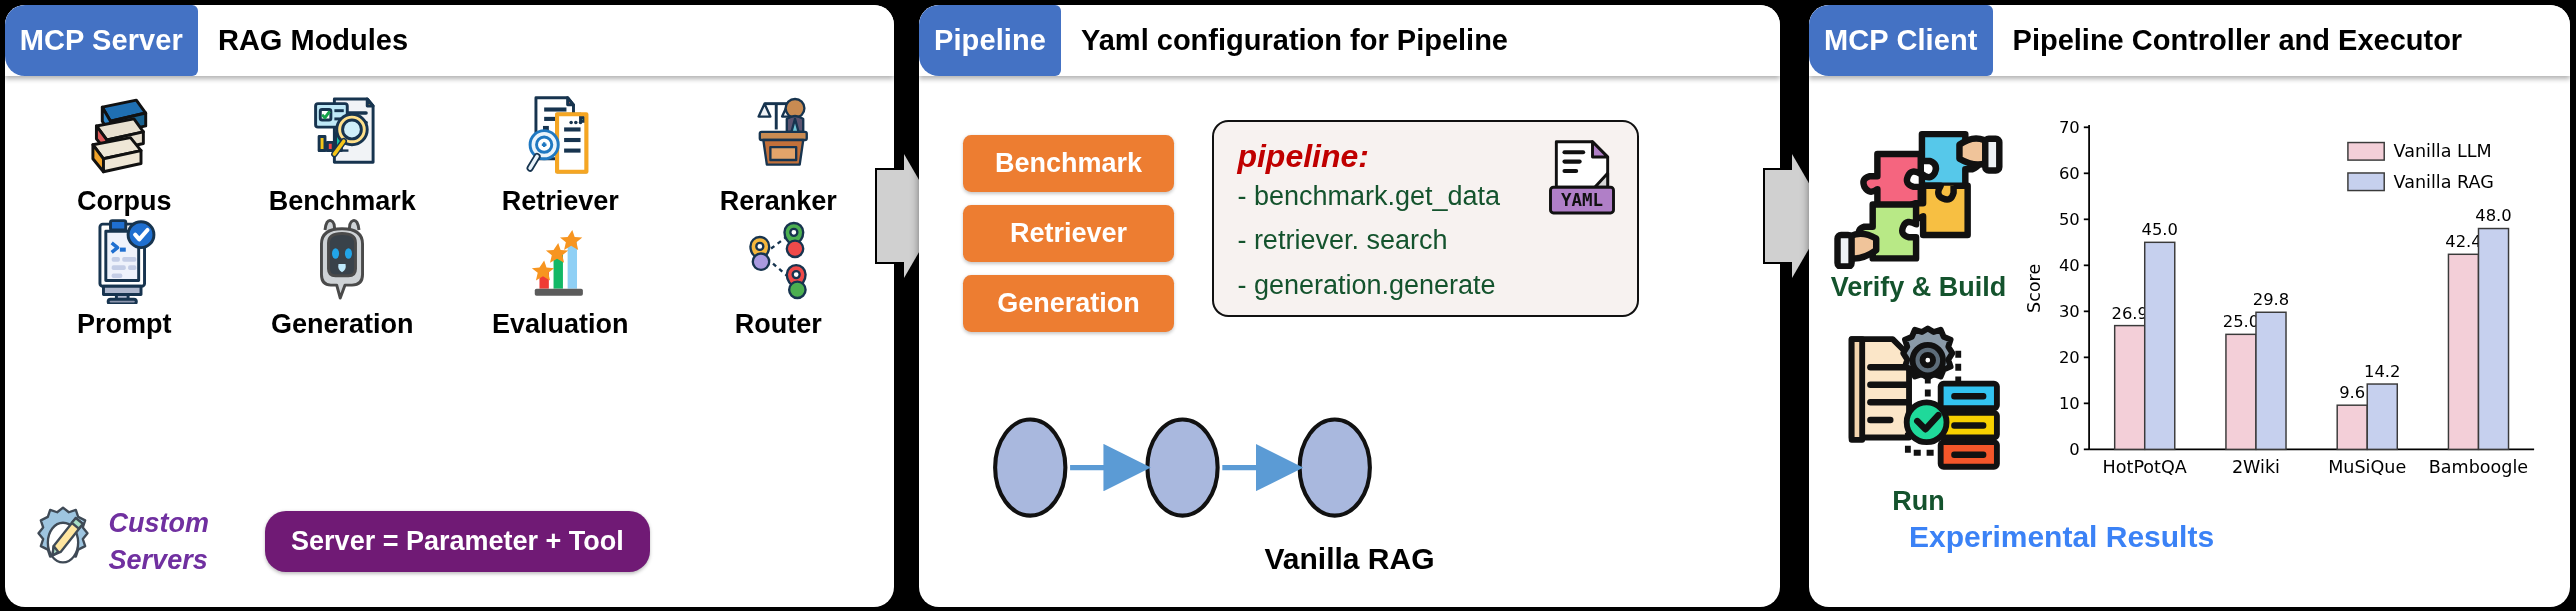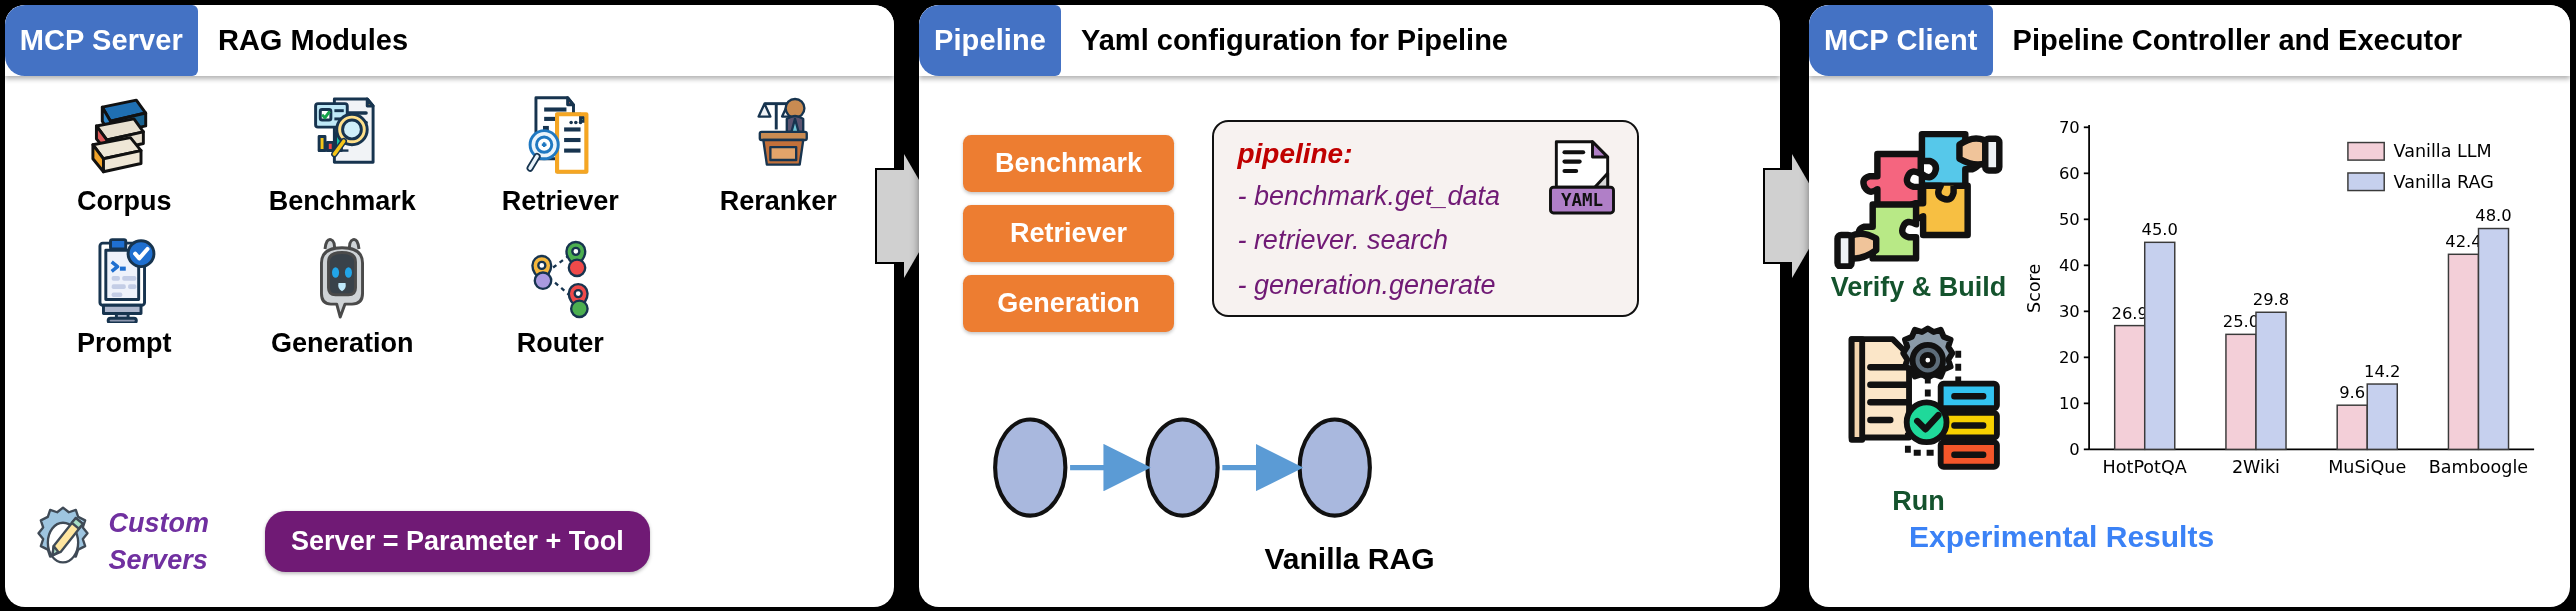--- a/index.html
+++ b/index.html
@@ -27,41 +27,41 @@
   .big-arrow::before{content:"";position:absolute;left:0;top:-13px;width:32px;height:96px;background:#d0d0d0;
              border-top:2.3px solid #000;border-bottom:2.3px solid #000;border-left:2.3px solid #000;box-sizing:border-box;}
   .big-arrow::after{content:"";position:absolute;left:29px;top:-27px;width:0;height:0;
              border-top:62px solid transparent;border-bottom:62px solid transparent;
              border-left:36px solid #d0d0d0;filter:drop-shadow(1.2px 0 0 #000);}
   #arrow-1{left:875px;}
   #arrow-2{left:1763px;}
 
   
   .mod-grid{position:absolute;left:10.5px;top:88px;width:872px;
-            display:grid;grid-template-columns:repeat(4,1fr);row-gap:19px;}
+            display:grid;grid-template-columns:repeat(4,1fr);row-gap:0;}
   .mod{display:flex;flex-direction:column;align-items:center;}
   .mod-ico{height:87px;display:flex;align-items:flex-end;justify-content:center;}
   .mod-label{font-weight:bold;font-size:27px;color:#000;margin-top:5.9px;
              font-family:"Liberation Sans",sans-serif;}
 
   
   .custom-row{position:absolute;left:23.4px;bottom:27px;width:849px;display:flex;align-items:center;}
   .custom-txt{color:#7030a0;font-style:italic;font-weight:bold;font-size:27px;line-height:1.35;
               margin-left:10.5px;}
   .orange-pill{margin-left:56px;background:#701a75;color:#fff;font-weight:bold;font-size:27px;
                border-radius:21px;padding:15px 26px;white-space:nowrap;box-shadow:0 1.8px 3.5px rgba(0,0,0,.25);}
 
   
   .stage-list{position:absolute;left:44px;top:130px;width:211px;}
   .stage-btn{background:#ed7d31;color:#fff;font-weight:bold;font-size:27px;text-align:center;
              border-radius:8.2px;padding:13px 0;margin-bottom:13px;box-shadow:0 1.8px 3.5px rgba(0,0,0,.22);}
   .yaml-box{position:absolute;left:293px;top:115px;width:423px;height:193px;
             background:#f7f2f0;border:2.9px solid #111;border-radius:16.4px;}
-  .yaml-title{position:absolute;left:23.4px;top:16.4px;color:#c00000;font-style:italic;font-weight:bold;font-size:28px;}
-  .yaml-line{position:absolute;left:23.4px;color:#701a75;font-style:italic;font-size:27px;white-space:nowrap;}
+  .yaml-title{position:absolute;left:23.4px;top:16.4px;color:#c00000;font-style:italic;font-weight:bold;font-size:32px;}
+  .yaml-line{position:absolute;left:23.4px;color:#14532d;font-size:27px;white-space:nowrap;}
   .yaml-l1{top:59px;} .yaml-l2{top:103px;} .yaml-l3{top:148px;}
   .yaml-icon{position:absolute;right:20px;top:16.4px;}
 
   .rag-flow{position:absolute;left:0;top:404px;width:100%;text-align:center;}
   .rag-caption{font-weight:bold;font-size:30px;color:#000;margin-top:10.5px;}
 
   
   .client-left{position:absolute;left:13px;top:88px;width:193px;}
   .cblock{display:flex;flex-direction:column;align-items:center;}
   .cblock-lbl{font-weight:bold;font-size:27px;color:#14532d;margin-top:3.5px;}
@@ -223,20 +223,36 @@
               <path d="M52 44 q0 -16 23 -16 q23 0 23 16 v44 q0 12 -12 12 h-22 q-12 0 -12 -12 Z" fill="#39424a"></path>
               <ellipse cx="64" cy="62" rx="6" ry="9" fill="#22a5e8" stroke="none"></ellipse>
               <ellipse cx="86" cy="62" rx="6" ry="9" fill="#22a5e8" stroke="none"></ellipse>
               <path d="M69 80 h12 q2 10 -6 14 q-8 -4 -6 -14 Z" fill="#bfeafc" stroke="none"></path>
             </g>
           </svg>
         </div>
         <div class="mod-label">Generation</div>
       </div>
 
+      <div class="mod">
+        <div class="mod-ico">
+          <svg width="88" height="87" viewBox="0 0 150 148">
+            <rect x="40" y="92" width="16" height="30" fill="#ef3b35"></rect>
+            <rect x="64" y="62" width="16" height="60" fill="#12b866"></rect>
+            <rect x="88" y="42" width="16" height="80" fill="#8fd0f5"></rect>
+            <rect x="32" y="122" width="82" height="12" rx="3" fill="#5b5b5b"></rect>
+            <g fill="#f79520">
+              <path d="M48 74 l4 12 l13 1 l-10 8 l3 13 l-12 -7 l-12 7 l3 -13 l-10 -8 l13 -1 Z"></path>
+              <path d="M72 44 l4 12 l13 1 l-10 8 l3 13 l-12 -7 l-12 7 l3 -13 l-10 -8 l13 -1 Z"></path>
+              <path d="M96 22 l4 12 l13 1 l-10 8 l3 13 l-12 -7 l-12 7 l3 -13 l-10 -8 l13 -1 Z"></path>
+            </g>
+          </svg>
+        </div>
+        <div class="mod-label">Evaluation</div>
+      </div>
 
       <div class="mod">
         <div class="mod-ico">
           <svg width="88" height="87" viewBox="0 0 150 148">
             <g stroke="#17344f" stroke-width="4">
               <path d="M52 62 L100 26" stroke-dasharray="7 7" fill="none"></path>
               <path d="M56 70 L104 112" stroke-dasharray="7 7" fill="none"></path>
               <path d="M102 10 a16 16 0 0 1 16 16 q0 14 -16 24 q-16 -10 -16 -24 a16 16 0 0 1 16 -16 Z" fill="#4caf50"></path>
               <circle cx="102" cy="26" r="6" fill="#fff"></circle>
               <path d="M104 40 a14 14 0 1 1 0 28 a14 14 0 1 1 0 -28 Z" fill="#ef4a4a"></path>

